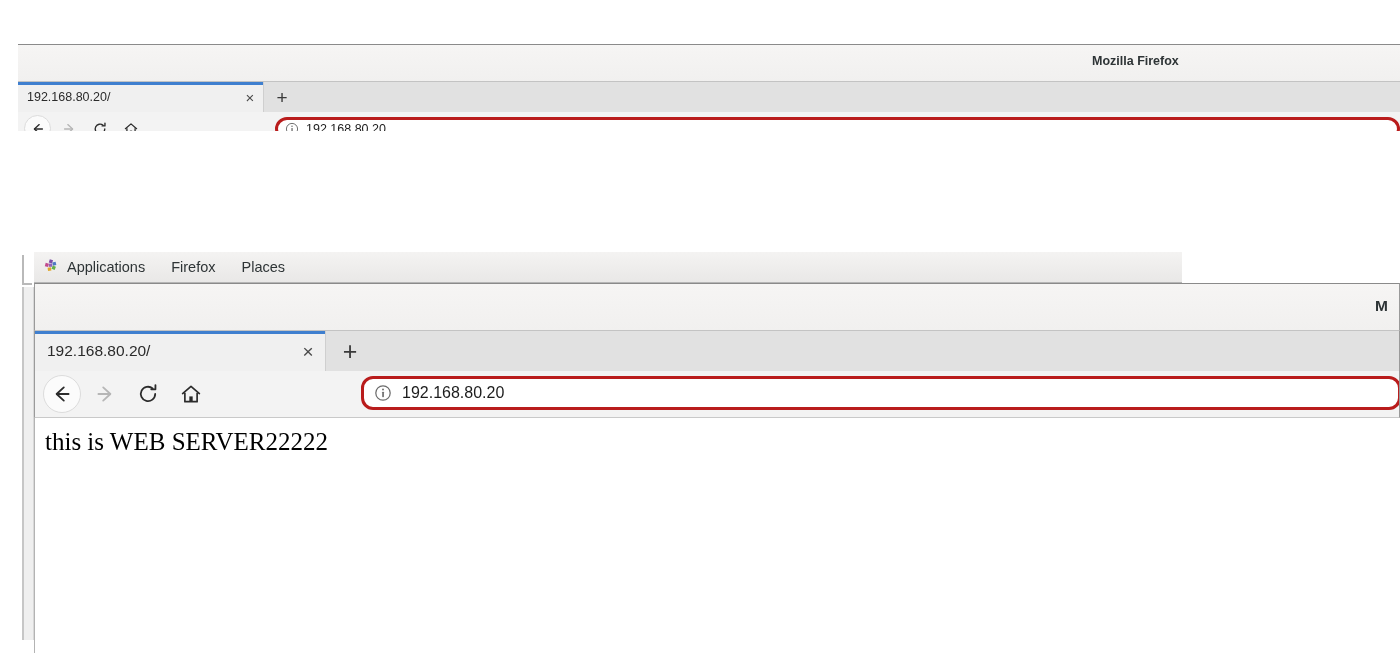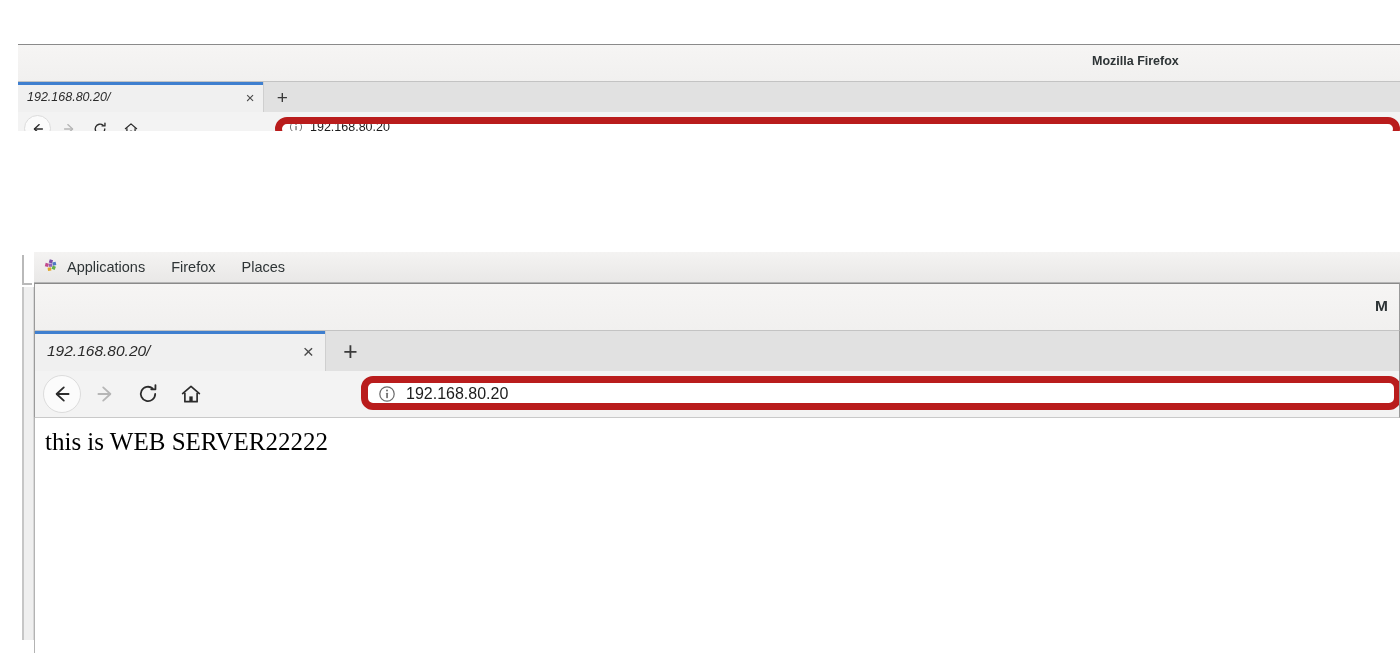--- a/index.html
+++ b/index.html
@@ -40,21 +40,20 @@
     white-space: nowrap;
   }
 
   .tabstrip {
     position: relative;
     background: #e1e1e1;
     box-sizing: border-box;
     display: flex;
     align-items: flex-end;
     overflow: hidden;
-    font-style: italic;
   }
   .tab {
     position: relative;
     background: #f0f0f0;
     box-sizing: border-box;
     display: flex;
     align-items: center;
     height: 100%;
     border-right: 1px solid #cfcfcf;
   }
@@ -108,25 +107,25 @@
     cursor: pointer;
   }
   .navbtn.pressed {
     background: #fbfbfb;
     border: 1px solid #dcdcdc;
     border-radius: 50%;
   }
   .urlbar {
     position: absolute;
     background: #ffffff;
-    border: 7px solid #b91c1c;
+    border: 3px solid #b91c1c;
     border-radius: 12px;
     box-sizing: border-box;
     display: flex;
-    align-items: flex-end;
+    align-items: center;
     overflow: hidden;
   }
   .urlbar-text {
     color: #1c1c1c;
     white-space: nowrap;
   }
   .info-icon {
     flex: none;
     display: flex;
     align-items: center;
@@ -188,21 +187,21 @@
   }
   #edge-vert {
     left: 22px; top: 287px; width: 12px; height: 353px;
     border-left: 2px solid #c6c6c6;
     border-right: 1px solid #d8d8d8;
     background: #efefef;
   }
 
   #gnome-panel {
     position: absolute;
-    left: 34px; top: 252px; width: 1366px; height: 31px;
+    left: 34px; top: 252px; width: 1148px; height: 31px;
     background: linear-gradient(to bottom, #f4f3f2 0%, #e9e8e7 100%);
     border-bottom: 1px solid #b5b5b5;
     display: flex;
     align-items: center;
     box-sizing: border-box;
     overflow: hidden;
   }
   .panel-item {
     font-size: 14.5px;
     color: #2e3436;

